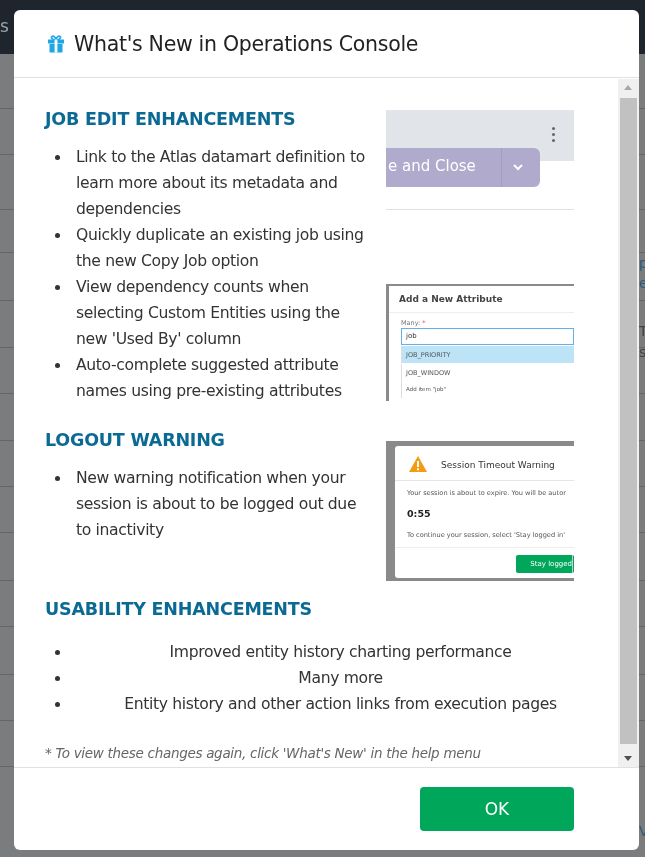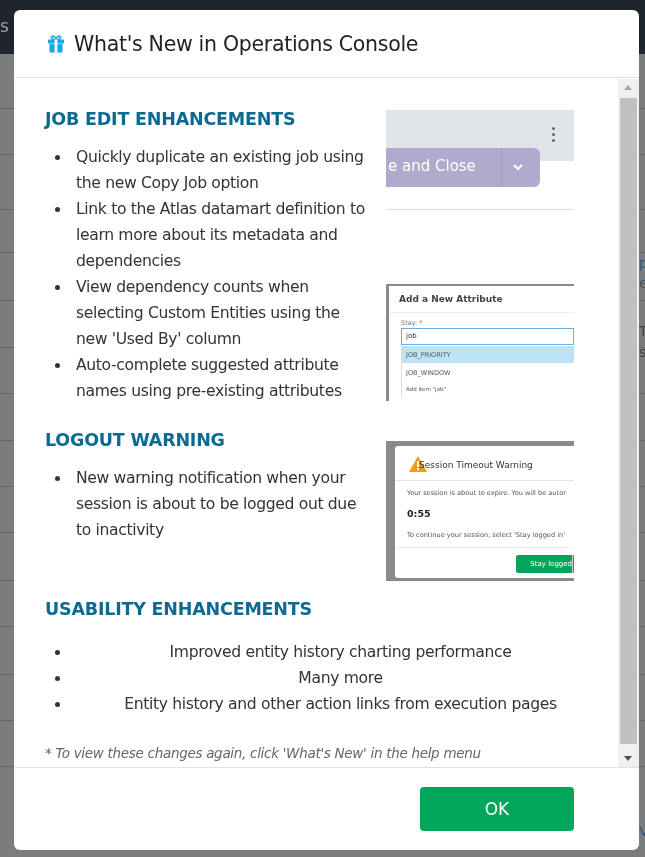--- a/index.html
+++ b/index.html
@@ -63,21 +63,21 @@
   .thumb2 .plabel { position: absolute; left: 12px; top: 33px; font-size: 6.5px; color: #777; }
   .thumb2 .plabel b { color: #e33; font-weight: normal; }
   .thumb2 .pinput { position: absolute; left: 12px; top: 42px; width: 173px; height: 17px; border: 1px solid #66afe9; font-size: 7px; padding: 3px 4px; color: #333; }
   .thumb2 .popt { position: absolute; left: 12px; width: 173px; height: 17px; font-size: 6.5px; color: #555; padding: 5px 4px; border-left: 1px solid #ddd; }
   .thumb2 .popt.sel { background: #bde4f6; }
   .thumb2 .popt.small { font-size: 5.5px; }
 
   .thumb3 { left: 372px; top: 362px; width: 188px; height: 140px; background: #8a8a8a; }
   .thumb3 .panel { position: absolute; left: 9px; top: 5px; width: 179px; height: 132px; background: #fff; border-radius: 3px 0 0 3px; }
   .thumb3 .warn-icon { position: absolute; left: 13px; top: 9px; width: 20px; height: 18px; }
-  .thumb3 .wtitle { position: absolute; left: 24px; top: 14px; font-size: 9px; color: #333; white-space: nowrap; }
+  .thumb3 .wtitle { position: absolute; left: 46px; top: 14px; font-size: 9px; color: #333; white-space: nowrap; }
   .thumb3 .wsep { position: absolute; left: 0; top: 34px; width: 179px; height: 1px; background: #e5e5e5; }
   .thumb3 .wtext1 { position: absolute; left: 12px; top: 43px; font-size: 6.6px; color: #555; white-space: nowrap; }
   .thumb3 .wtime { position: absolute; left: 12px; top: 62px; font-size: 9.5px; font-weight: bold; color: #222; }
   .thumb3 .wtext2 { position: absolute; left: 12px; top: 85px; font-size: 6.6px; color: #555; white-space: nowrap; }
   .thumb3 .wsep2 { position: absolute; left: 0; top: 101px; width: 179px; height: 1px; background: #eee; }
   .thumb3 .stay-btn { position: absolute; left: 93px; top: 109px; width: 79px; height: 18px; background: #00a65a; border-radius: 2px; color: #fff; font-size: 7px; display: flex; align-items: center; justify-content: center; margin-left: 28px; }
   .thumb3 .other-btn { position: absolute; left: 177px; top: 109px; width: 10px; height: 18px; border: 1px solid #ccc; border-right: none; }
 </style>
 </head>
 <body>
@@ -116,22 +116,22 @@
       <rect x="3.5" y="10" width="13" height="8.5" rx="0.5" fill="#1ea6e6"></rect>
       <rect x="8.6" y="5.5" width="2.8" height="13" fill="#fff"></rect>
     </svg>
     <span class="modal-title">What's New in Operations Console</span>
   </div>
 
   <div class="modal-body">
 
     <div class="section-title" style="left:31px; top:30px;">JOB EDIT ENHANCEMENTS</div>
     <ul class="bullets" style="left:31px; top:65px; width:320px;">
+      <li>Link to the Atlas datamart definition to learn more about its metadata and dependencies</li>
       <li>Quickly duplicate an existing job using the new Copy Job option</li>
-      <li>Link to the Atlas datamart definition to learn more about its metadata and dependencies</li>
       <li>View dependency counts when selecting Custom Entities using the new 'Used By' column</li>
       <li>Auto-complete suggested attribute names using pre-existing attributes</li>
     </ul>
 
     <div class="thumb thumb1">
       <div class="toolbar">
         <div class="save-btn">
           <span class="save-label">e and Close</span>
           <span class="save-divider"></span>
           <svg class="caret" viewBox="0 0 10 10">
@@ -144,21 +144,21 @@
             <span></span>
           </div>
       </div>
       <div class="hline"></div>
     </div>
 
     <div class="thumb thumb2">
       <div class="panel">
         <div class="ph">Add a New Attribute</div>
         <div class="psep"></div>
-        <div class="plabel"><span>Stay:</span> <b>*</b></div>
+        <div class="plabel"><span>Many:</span> <b>*</b></div>
         <div class="pinput">job</div>
         <div class="popt sel" style="top:60px">JOB_PRIORITY</div>
         <div class="popt" style="top:78px">JOB_WINDOW</div>
         <div class="popt small" style="top:95px">Add item "job"</div>
       </div>
     </div>
 
     <div class="section-title" style="left:31px; top:351px;">LOGOUT WARNING</div>
     <ul class="bullets" style="left:31px; top:386px; width:320px;">
       <li>New warning notification when your session is about to be logged out due to inactivity</li>

